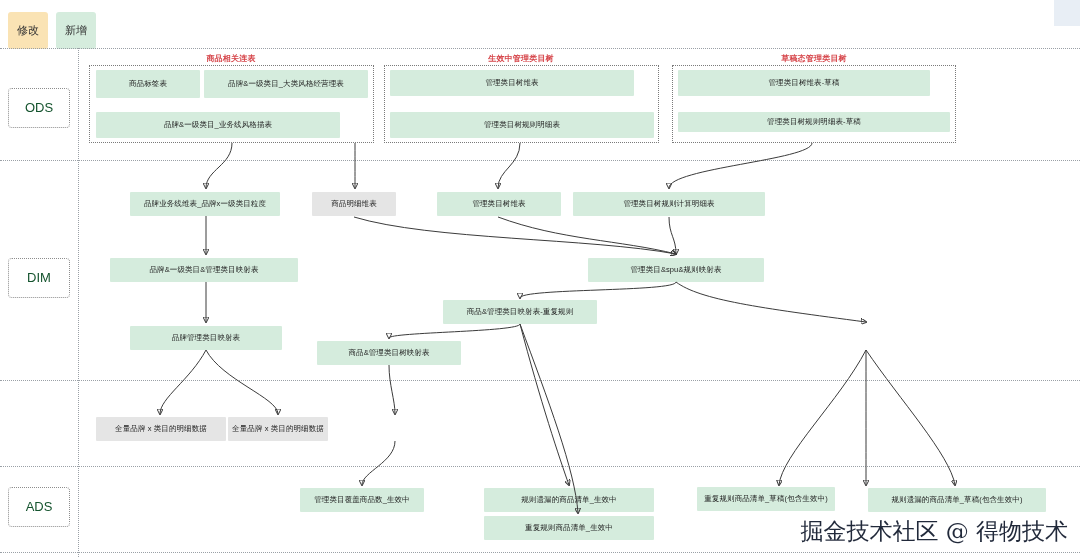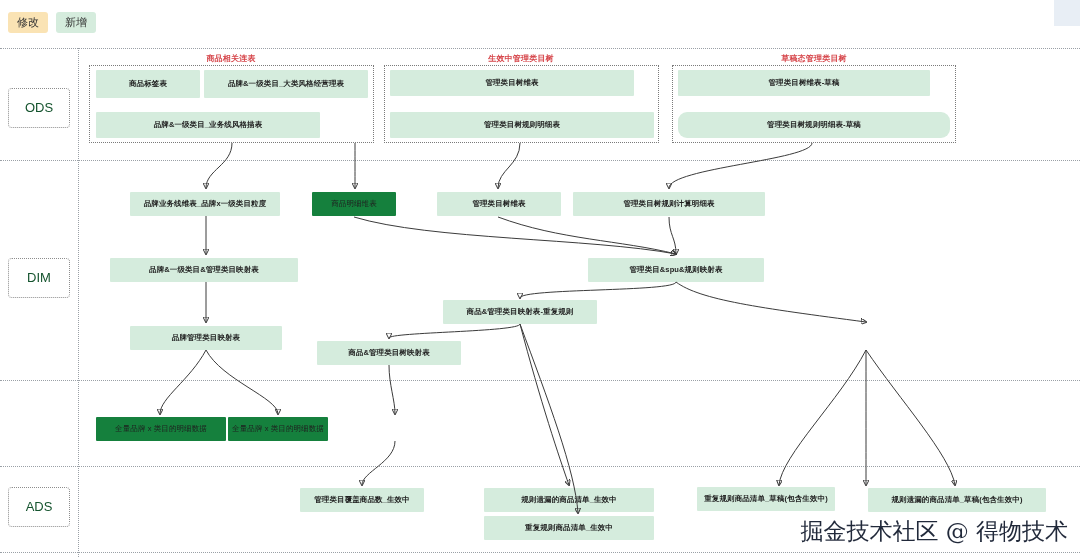--- a/index.html
+++ b/index.html
@@ -15,21 +15,21 @@
     width: 1080px;
     height: 557px;
     background: #ffffff;
     overflow: hidden;
   }
   
   .legend { position: absolute; top: 12px; left: 8px; display: flex; gap: 8px; }
   .legend-chip {
     font-size: 11px;
     color: #333;
-    padding: 4px 9px;
+    padding: 12px 9px;
     border-radius: 3px;
     line-height: 1.2;
     white-space: nowrap;
   }
   .chip-modify { background: #fae3b4; }
   .chip-new    { background: #d5ecdd; }
 
   
   .hsep {
     position: absolute;
@@ -89,22 +89,22 @@
     align-items: center;
     justify-content: center;
     text-align: center;
     font-size: 7.5px;
     color: #1f1f1f;
     line-height: 1.25;
     padding: 2px 4px;
     letter-spacing: .1px;
     border-radius: 1px;
   }
-  .node.green { background: #d5ecdd; font-weight: bold; }
-  .node.amber { background: #15803d; }
+  .node.green { background: #d5ecdd; }
+  .node.amber { background: #e5e5e5; }
 
   
   #edges {
     position: absolute;
     top: 0; left: 0;
     width: 1080px;
     height: 557px;
     pointer-events: none;
   }
   #edges path { fill: none; stroke: #3b3b3b; stroke-width: 1; }
@@ -155,27 +155,27 @@
   <div class="group-title" style="left:231px; top:53px;">商品相关连表</div>
 
   <div class="group" style="left:384px; top:65px; width:275px; height:78px;"></div>
   <div class="group-title" style="left:521px; top:53px;">生效中管理类目树</div>
 
   <div class="group" style="left:672px; top:65px; width:284px; height:78px;"></div>
   <div class="group-title" style="left:814px; top:53px;">草稿态管理类目树</div>
 
   <div class="node green" style="left:96px;  top:70px;  width:104px; height:28px;">商品标签表</div>
   <div class="node green" style="left:204px; top:70px;  width:164px; height:28px;text-align:right;">品牌&amp;一级类目_大类风格经营理表</div>
-  <div class="node green" style="left:96px;  top:112px; width:224px; height:26px;">品牌&amp;一级类目_业务线风格描表</div>
+  <div class="node green" style="left:96px;  top:112px; width:244px; height:26px;">品牌&amp;一级类目_业务线风格描表</div>
 
   <div class="node green" style="left:390px; top:70px;  width:244px; height:26px;">管理类目树维表</div>
   <div class="node green" style="left:390px; top:112px; width:264px; height:26px;">管理类目树规则明细表</div>
 
   <div class="node green" style="left:678px; top:70px;  width:252px; height:26px;">管理类目树维表-草稿</div>
-  <div class="node green" style="left:678px; top:112px; width:272px; height:26px;border-radius:9px;">管理类目树规则明细表-草稿</div>
+  <div class="node green" style="left:678px; top:112px; width:272px; height:20px;">管理类目树规则明细表-草稿</div>
 
   <div class="node green" style="left:130px; top:192px; width:150px; height:24px;">品牌业务线维表_品牌x一级类目粒度</div>
   <div class="node amber" style="left:312px; top:192px; width:84px;  height:24px;">商品明细维表</div>
   <div class="node green" style="left:437px; top:192px; width:124px; height:24px;">管理类目树维表</div>
   <div class="node green" style="left:573px; top:192px; width:192px; height:24px;">管理类目树规则计算明细表</div>
 
   <div class="node green" style="left:110px; top:258px; width:188px; height:24px;">品牌&amp;一级类目&amp;管理类目映射表</div>
   <div class="node green" style="left:588px; top:258px; width:176px; height:24px;">管理类目&amp;spu&amp;规则映射表</div>
   <div class="node green" style="left:443px; top:300px; width:154px; height:24px;">商品&amp;管理类目映射表-重复规则</div>
   <div class="node green" style="left:130px; top:326px; width:152px; height:24px;">品牌管理类目映射表</div>

